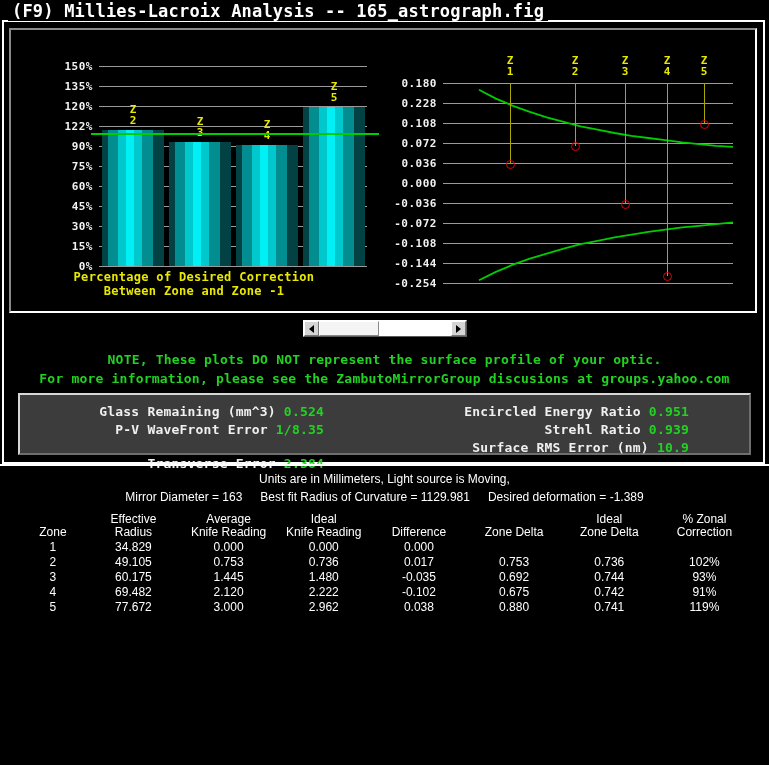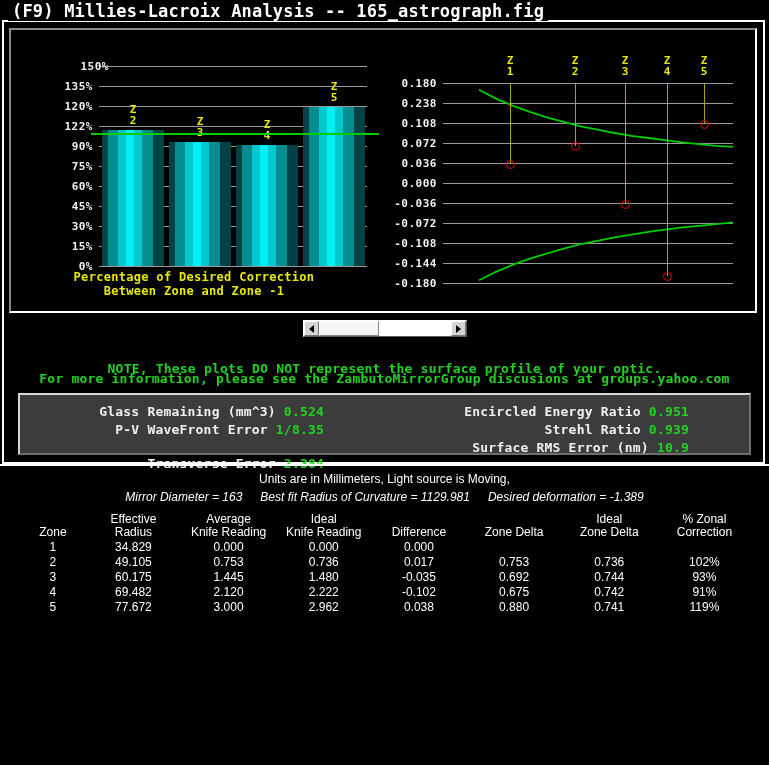--- a/index.html
+++ b/index.html
@@ -246,21 +246,21 @@
     white-space: nowrap;
   }
   #meta-line {
     position: absolute; width: 100%;
     text-align: center;
     font-size: 12px;
     color: #ffffff;
     white-space: nowrap;
     top: 22px;
   }
-  #meta-line span { display: inline-block; font-style: italic; }
+  #meta-line span { display: inline-block; }
   .meta-gap { width: 18px; }
 
   #data-table {
     position: absolute;
     left: 20px; top: 45px;
     width: 732px;
     border-collapse: collapse;
     font-size: 12px;
     color: #ffffff;
   }
@@ -292,21 +292,21 @@
 <body>
 
 <div id="window-frame"></div>
 <div id="window-title">(F9) Millies-Lacroix Analysis -- 165_astrograph.fig</div>
 
 <div id="plot-panel">
 
   <div class="chart" id="chart-left">
     <div class="plot-area" id="left-plot" style="left:0;top:0;width:366px;height:285px;">
         <div class="gridline" style="left: 88px; width: 268px; top: 36px;"></div>
-        <div class="ytick-label" style="left: 46px; width: 52px; top: 30px;">150%</div>
+        <div class="ytick-label" style="left: 30px; width: 52px; top: 30px;">150%</div>
         <div class="gridline" style="left: 88px; width: 268px; top: 56px;"></div>
         <div class="ytick-label" style="left: 30px; width: 52px; top: 50px;">135%</div>
         <div class="gridline" style="left: 88px; width: 268px; top: 76px;"></div>
         <div class="ytick-label" style="left: 30px; width: 52px; top: 70px;">120%</div>
         <div class="gridline" style="left: 88px; width: 268px; top: 96px;"></div>
         <div class="ytick-label" style="left: 30px; width: 52px; top: 90px;">122%</div>
         <div class="gridline" style="left: 88px; width: 268px; top: 116px;"></div>
         <div class="ytick-label" style="left: 30px; width: 52px; top: 110px;">90%</div>
         <div class="gridline" style="left: 88px; width: 268px; top: 136px;"></div>
         <div class="ytick-label" style="left: 30px; width: 52px; top: 130px;">75%</div>
@@ -336,39 +336,39 @@
       </div>
     <div class="caption" id="left-cap1" style="left:0;top:240px;width:366px;">Percentage of Desired Correction</div>
     <div class="caption" id="left-cap2" style="left:0;top:254px;width:366px;">Between Zone and Zone -1</div>
   </div>
 
   <div class="chart" id="chart-right">
     <div class="plot-area" id="right-plot" style="left:0;top:0;width:378px;height:285px;">
         <div class="gridline" style="left: 66px; width: 290px; top: 53px;"></div>
         <div class="ytick-label" style="left: 4px; width: 56px; top: 47px;">0.180</div>
         <div class="gridline" style="left: 66px; width: 290px; top: 73px;"></div>
-        <div class="ytick-label" style="left: 4px; width: 56px; top: 67px;">0.238</div>
+        <div class="ytick-label" style="left: 4px; width: 56px; top: 67px;">0.228</div>
         <div class="gridline" style="left: 66px; width: 290px; top: 93px;"></div>
         <div class="ytick-label" style="left: 4px; width: 56px; top: 87px;">0.108</div>
         <div class="gridline" style="left: 66px; width: 290px; top: 113px;"></div>
         <div class="ytick-label" style="left: 4px; width: 56px; top: 107px;">0.072</div>
         <div class="gridline" style="left: 66px; width: 290px; top: 133px;"></div>
         <div class="ytick-label" style="left: 4px; width: 56px; top: 127px;">0.036</div>
         <div class="gridline" style="left: 66px; width: 290px; top: 153px;"></div>
         <div class="ytick-label" style="left: 4px; width: 56px; top: 147px;">0.000</div>
         <div class="gridline" style="left: 66px; width: 290px; top: 173px;"></div>
         <div class="ytick-label" style="left: 4px; width: 56px; top: 167px;">-0.036</div>
         <div class="gridline" style="left: 66px; width: 290px; top: 193px;"></div>
         <div class="ytick-label" style="left: 4px; width: 56px; top: 187px;">-0.072</div>
         <div class="gridline" style="left: 66px; width: 290px; top: 213px;"></div>
         <div class="ytick-label" style="left: 4px; width: 56px; top: 207px;">-0.108</div>
         <div class="gridline" style="left: 66px; width: 290px; top: 233px;"></div>
         <div class="ytick-label" style="left: 4px; width: 56px; top: 227px;">-0.144</div>
         <div class="gridline" style="left: 66px; width: 290px; top: 253px;"></div>
-        <div class="ytick-label" style="left: 4px; width: 56px; top: 247px;">-0.180</div>
+        <div class="ytick-label" style="left: 4px; width: 56px; top: 247px;">-0.254</div>
         <svg width="378" height="285" style="position: absolute; left: 0px; top: 0px; pointer-events: none;">
           <path d="M102.0 59.7 L118.9 68.6 L135.9 75.8 L152.8 81.9 L169.7 87.4 L186.7 91.9 L203.6 96.3 L220.5 99.7 L237.5 103.0 L254.4 105.8 L271.3 108.0 L288.3 110.2 L305.2 112.4 L322.1 114.1 L339.1 115.8 L356.0 116.9" fill="none" stroke="#00cc00" stroke-width="1.8"></path>
           <path d="M102.0 250.2 L118.9 241.9 L135.9 234.7 L152.8 228.6 L169.7 223.6 L186.7 218.6 L203.6 214.1 L220.5 210.8 L237.5 207.4 L254.4 204.7 L271.3 201.9 L288.3 199.7 L305.2 197.4 L322.1 195.8 L339.1 194.1 L356.0 192.4" fill="none" stroke="#00cc00" stroke-width="1.8"></path>
         </svg>
         <div class="zone-vline" style="left: 133px; top: 53px; height: 81px;"></div>
         <div class="zone-vlabel" style="left: 113px; width: 40px; top: 25px;">Z
 1</div>
         <div class="marker" style="left: 129px; top: 130px;"></div>
         <div class="zone-vline" style="left: 198px; top: 53px; height: 63px;"></div>
         <div class="zone-vlabel" style="left: 178px; width: 40px; top: 25px;">Z
@@ -396,21 +396,21 @@
     <div class="tri-l"></div>
   </div>
   <div id="sb-track">
     <div id="sb-thumb"></div>
   </div>
   <div class="sb-arrow">
     <div class="tri-r"></div>
   </div>
 </div>
 
-<div class="note-line" style="top:361px;">NOTE, These plots DO NOT represent the surface profile of your optic.</div>
+<div class="note-line" style="top:352px;">NOTE, These plots DO NOT represent the surface profile of your optic.</div>
 <div class="note-line" style="top:371px;">For more information, please see the ZambutoMirrorGroup discusions at groups.yahoo.com</div>
 
 <div id="stats-panel">
   <div class="stat-row col-left" style="top:9px;"><span class="stat-label">Glass Remaining (mm^3)</span><span class="stat-value">0.524</span></div>
   <div class="stat-row col-left" style="top:27px;"><span class="stat-label">P-V WaveFront Error</span><span class="stat-value">1/8.35</span></div>
   <div class="stat-row col-left" style="top:45px;margin-top:16px;"><span class="stat-label">Transverse Error</span><span class="stat-value">2.384</span></div>
 
   <div class="stat-row col-right" style="top:9px;"><span class="stat-label">Encircled Energy Ratio</span><span class="stat-value">0.951</span></div>
   <div class="stat-row col-right" style="top:27px;"><span class="stat-label">Strehl Ratio</span><span class="stat-value">0.939</span></div>
   <div class="stat-row col-right" style="top:45px;"><span class="stat-label">Surface RMS Error (nm)</span><span class="stat-value">10.9</span></div>

